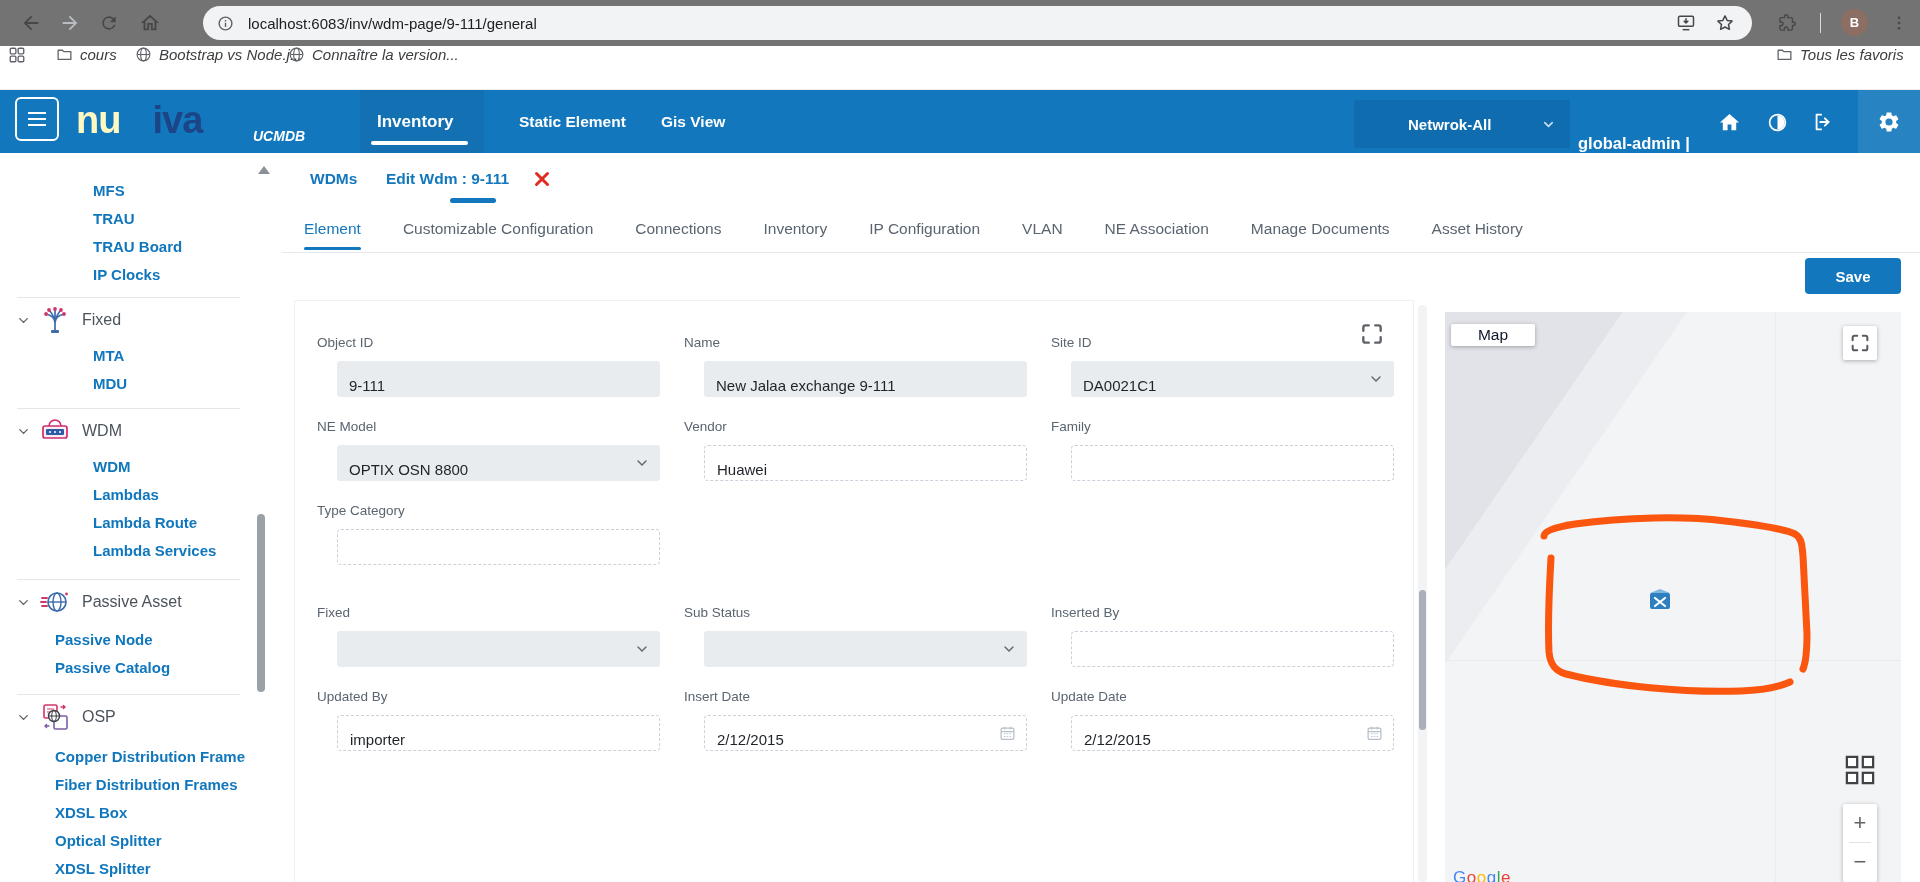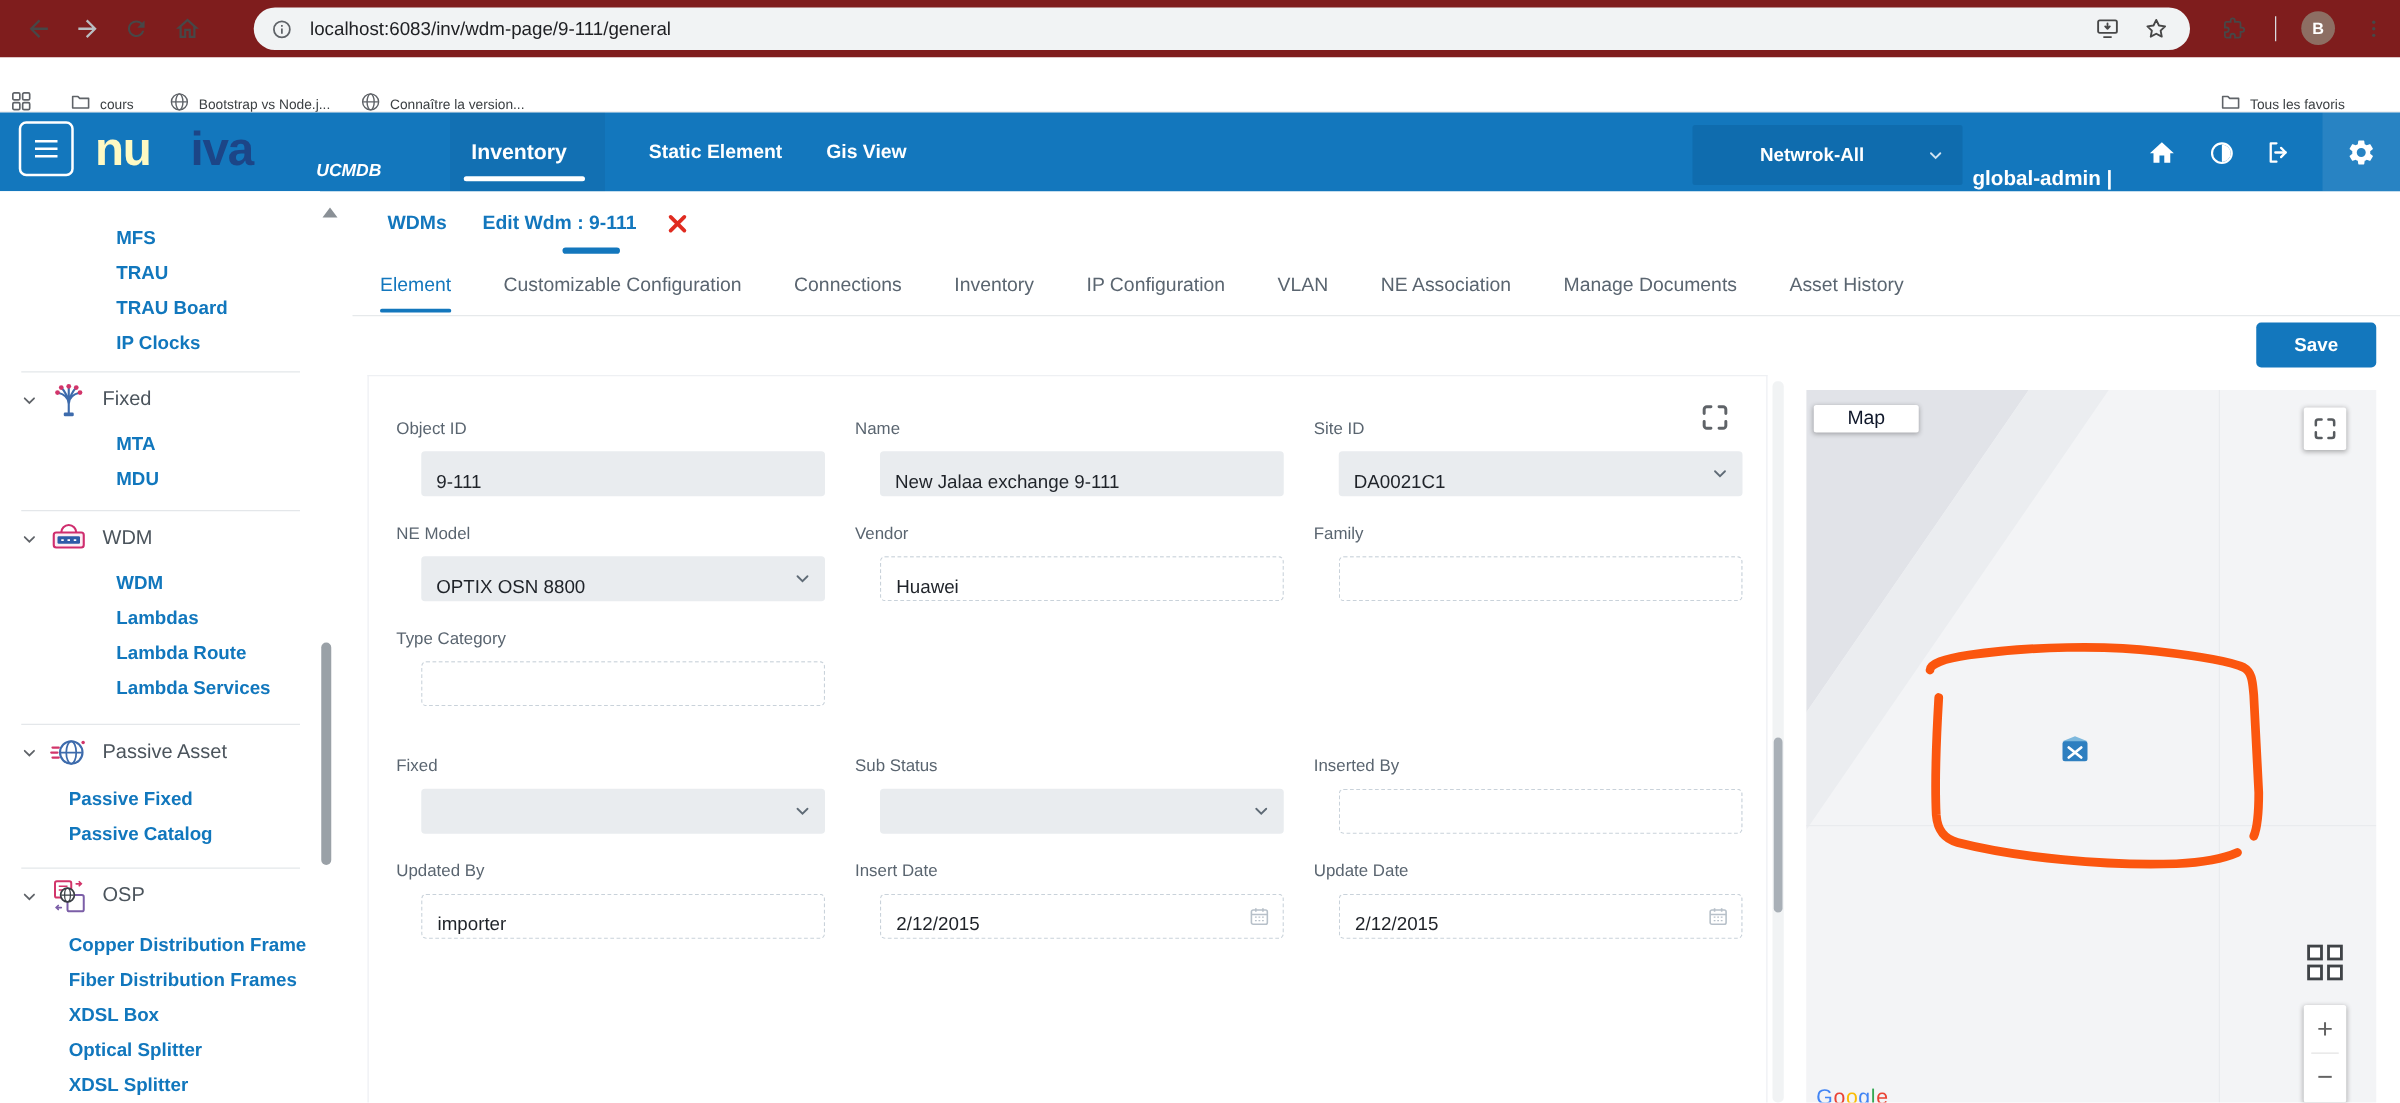--- a/index.html
+++ b/index.html
@@ -1,30 +1,30 @@
 <!DOCTYPE html>
 <html><head>
 <meta charset="utf-8">
 <style>
   * { margin:0; padding:0; box-sizing:border-box; }
   html,body { background:#fff; }
   body { font-family:"Liberation Sans", sans-serif; width:1920px; height:882px; position:relative; overflow:hidden; color:#202124; }
   .abs { position:absolute; }
 
   
-  .toolbar { position:absolute; left:0; top:0; width:1920px; height:46px; background:#7f1d1d; }
+  .toolbar { position:absolute; left:0; top:0; width:1920px; height:46px; background:#737373; }
   .tb-ic { position:absolute; top:11px; width:24px; height:24px; display:flex; align-items:center; justify-content:center; border-radius:50%; }
   .url-pill { position:absolute; left:203px; top:6px; width:1549px; height:34px; background:#f1f3f4; border-radius:17px; display:flex; align-items:center; }
   .url-text { font-size:15px; color:#202124; margin-left:14px; }
   .avatar { position:absolute; left:1841px; top:9px; width:27px; height:27px; border-radius:50%; background:#8d6e63; color:#fff; font-size:13px; font-weight:700; display:flex; align-items:center; justify-content:center; }
   .vsep { position:absolute; width:1px; height:20px; background:#dadce0; }
 
   
   .bookmarks { position:absolute; left:0; top:46px; width:1920px; height:44px; background:#fff; border-bottom:1px solid #ececec; }
-  .bm-item { position:absolute; top:0; height:44px; display:flex; align-items:flex-end; gap:7px; font-size:11px; color:#3c4043; }
+  .bm-item { position:absolute; top:0; height:44px; display:flex; align-items:flex-start; gap:7px; font-size:15px; color:#3c4043;font-style:italic; }
 
   
   .app-header { position:absolute; left:0; top:90px; width:1920px; height:63px; background:#1377bd; }
   .burger { position:absolute; left:15px; top:7px; width:44px; height:44px; border:2px solid #fff; border-radius:6px; background:transparent; display:flex; flex-direction:column; align-items:center; justify-content:center; gap:4px; }
   .burger i { display:block; width:18px; height:2px; background:#fff; }
   .logo { position:absolute; left:76px; top:8px; font-size:38px; font-weight:800; letter-spacing:-1px; line-height:44px; }
   .logo .p1 { color:#fef9c3; }
   .logo .p2 { color:#1c4587;padding-left:32px; }
   .product { position:absolute; left:253px; top:38px; color:#fff; font-size:14px; font-weight:700; font-style:italic; }
   .htab { position:absolute; top:0; height:63px; display:flex; align-items:center; color:#fff; font-weight:700; font-size:15.5px; }
@@ -313,21 +313,21 @@
         <circle cx="17" cy="15" r="9" stroke="#3d6bac" stroke-width="1.7"></circle>
         <ellipse cx="17" cy="15" rx="4" ry="9" stroke="#3d6bac" stroke-width="1.4"></ellipse>
         <path d="M8.5 15h17" stroke="#3d6bac" stroke-width="1.4"></path>
         <path d="M2 11h5M1 15h5M2 19h5" stroke="#d2356a" stroke-width="1.8" stroke-linecap="round"></path>
         <circle cx="26.5" cy="7" r="1.4" fill="#d2356a"></circle>
       </svg>
     </span>
     <span class="glabel">Passive Asset</span>
   </div>
   <div style="margin-top:6px">
-    <div class="side-link indent-b">Passive Fixed</div>
+    <div class="side-link indent-b">Passive Node</div>
     <div class="side-link indent-b">Passive Catalog</div>
   </div>
 
   <div class="side-div" style="margin-top:12px"></div>
   <div class="grp">
     <span class="chev">
         <svg width="15" height="15" viewBox="0 0 24 24" fill="none" stroke="#5f6368" stroke-width="2.2" stroke-linecap="round">
           <path d="M6 9l6 6 6-6"></path>
         </svg>
       </span>

